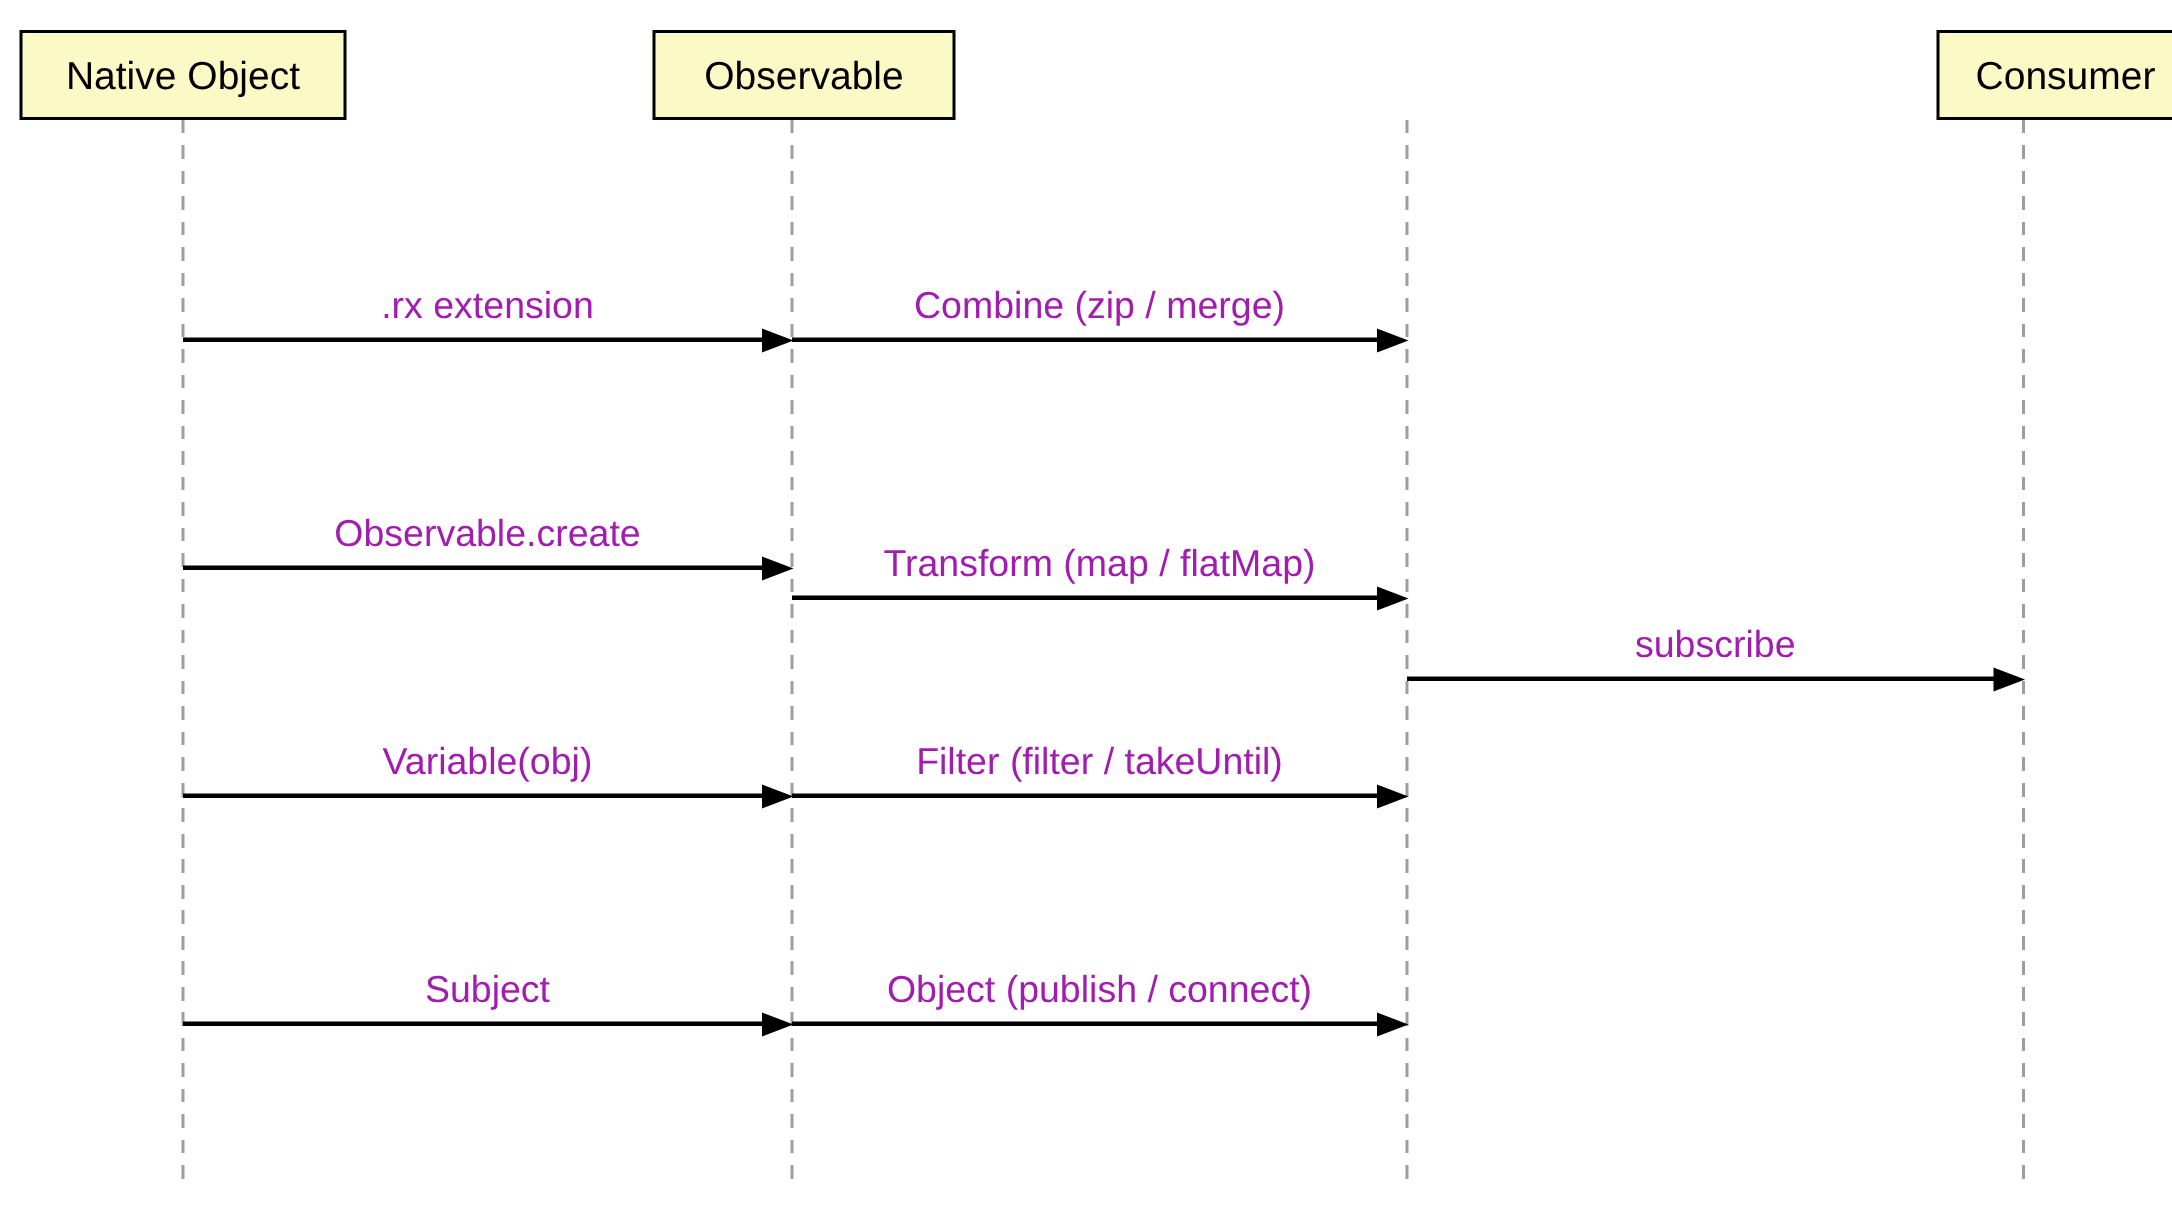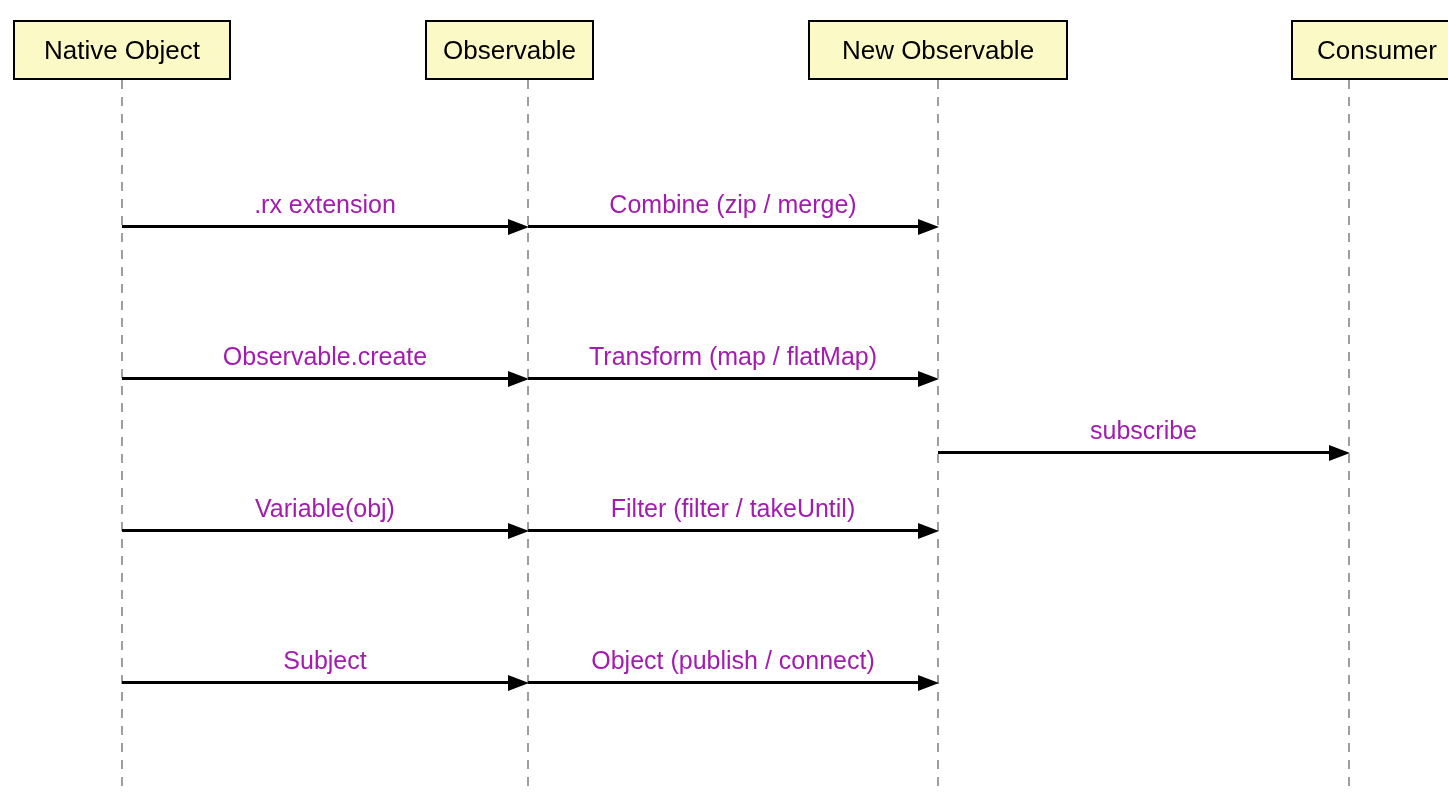--- a/index.html
+++ b/index.html
@@ -73,22 +73,21 @@
     font-size: 25px;
     white-space: nowrap;
   }
 </style>
 </head>
 <body>
 
 <div class="diagram">
 
   <div class="actor" style="left:13px; width:218px;">Native Object</div>
-  <div class="actor" style="left:425px; width:169px;">Observable</div>
-  <div class="actor" style="left:808px; width:260px;">New Observable</div>
+  <div class="actor" style="left:435px; width:202px;">Observable</div>
   <div class="actor" style="left:1263px; width:172px;margin-left:28px;">Consumer</div>
 
   <div class="lifeline" style="left:121px;"></div>
   <div class="lifeline" style="left:527px;"></div>
   <div class="lifeline" style="left:937px;"></div>
   <div class="lifeline" style="left:1348px;"></div>
 
   <div class="message" style="left:122px; top:225px; width:406px;">
     <span class="msg-label">.rx extension</span>
     <span class="msg-line"></span>
@@ -98,21 +97,21 @@
     <span class="msg-label">Combine (zip / merge)</span>
     <span class="msg-line"></span>
     <span class="msg-head"></span>
   </div>
 
   <div class="message" style="left:122px; top:377px; width:406px;">
     <span class="msg-label">Observable.create</span>
     <span class="msg-line"></span>
     <span class="msg-head"></span>
   </div>
-  <div class="message" style="left:528px; top:377px; width:410px;">
+  <div class="message" style="left:528px; top:397px; width:410px;">
     <span class="msg-label">Transform (map / flatMap)</span>
     <span class="msg-line"></span>
     <span class="msg-head"></span>
   </div>
 
   <div class="message" style="left:938px; top:451px; width:411px;">
     <span class="msg-label">subscribe</span>
     <span class="msg-line"></span>
     <span class="msg-head"></span>
   </div>

